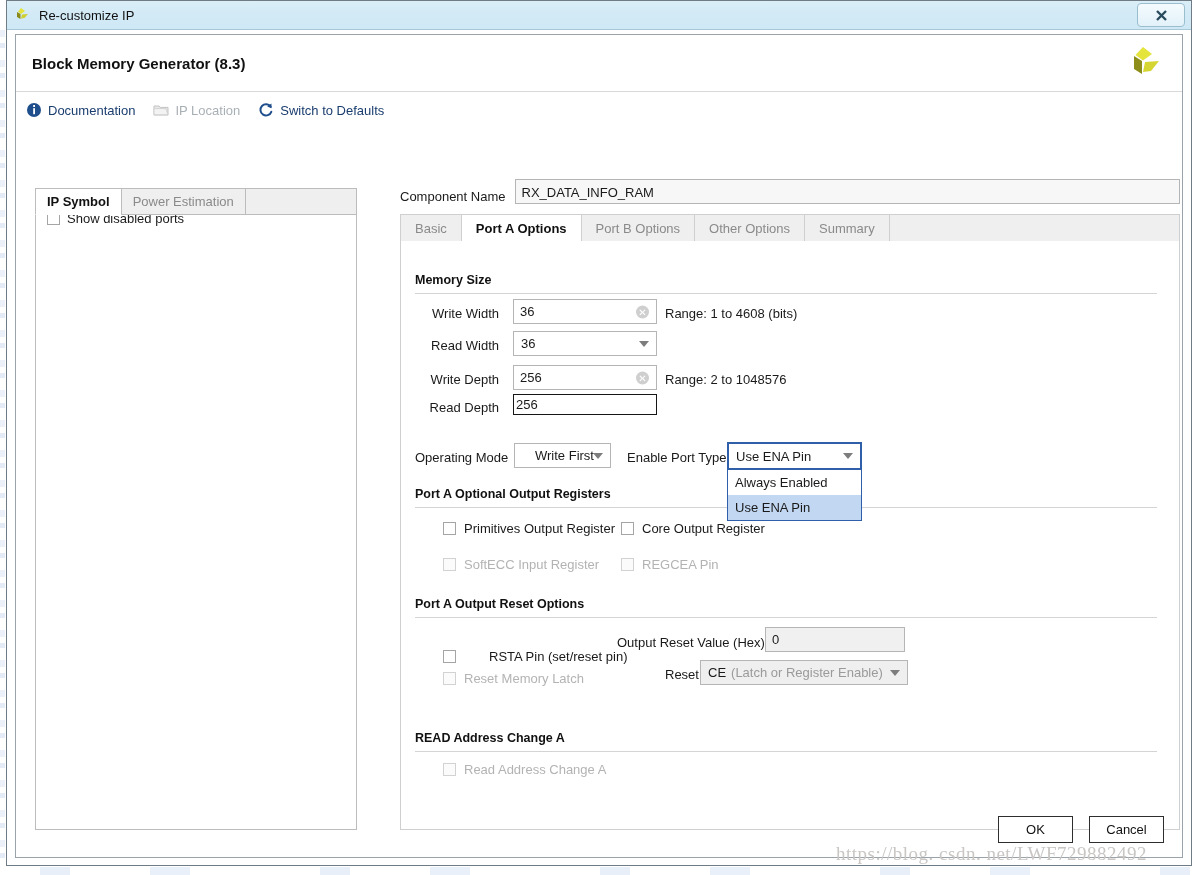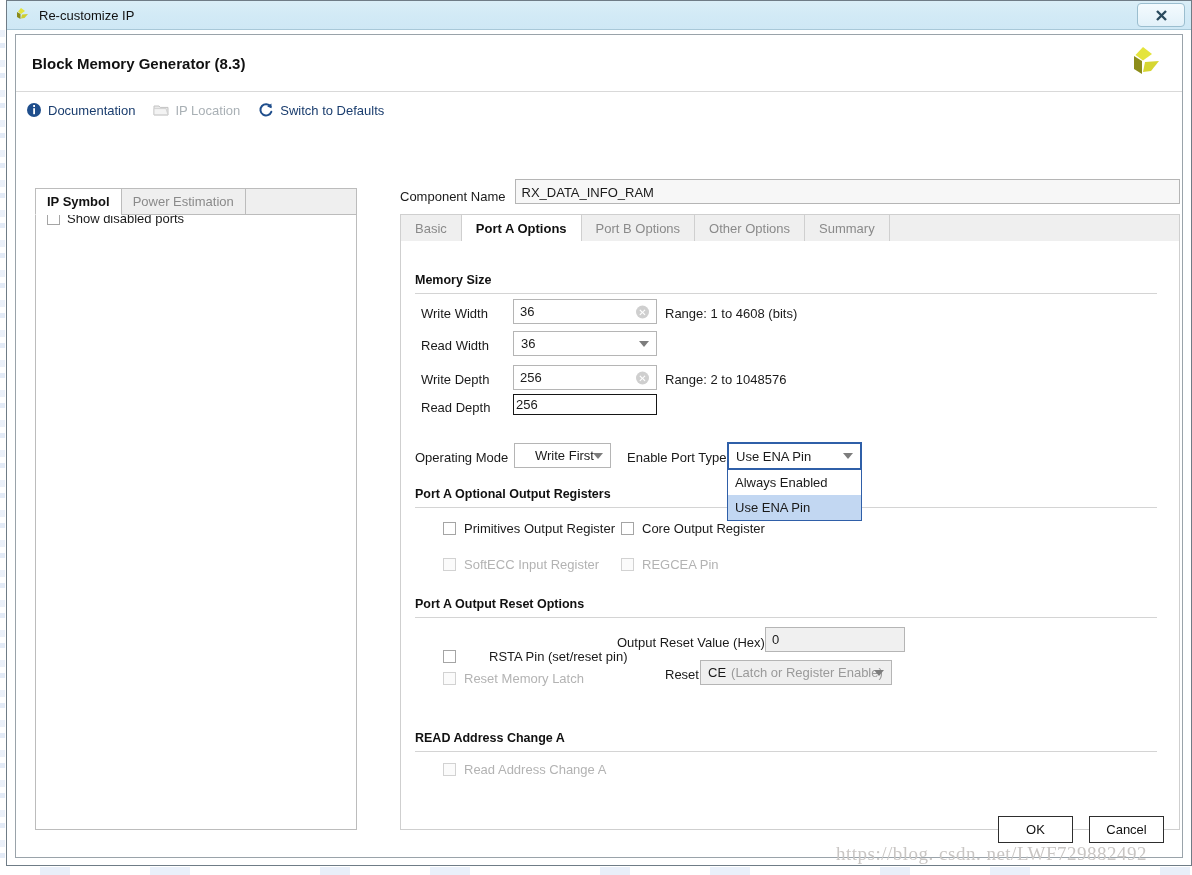--- a/index.html
+++ b/index.html
@@ -262,20 +262,21 @@
   .section-rule {
     position: absolute;
     height: 1px;
     background: #d4d4d4;
   }
 
   .field-label {
     position: absolute;
     font-size: 13px;
     color: #1a1a1a;
+    text-align: right;
     white-space: nowrap;
   }
 
   .txtbox {
     position: absolute;
     border: 1px solid #b5b5b5;
     background: #ffffff;
     font-size: 13px;
     color: #1a1a1a;
     box-sizing: border-box;
@@ -598,21 +599,21 @@
           <div class="field-label" style="left:216px; top:394px; text-align:right;">Output Reset Value (Hex)</div>
           <div class="txtbox greyfill" style="left:364px; top:386px; width:140px; height:25px;">
             <span>0</span>
           </div>
 
           <div class="cbrow dim" style="left:42px; top:430px;">
             <span class="cbox dim"></span>
             <span>Reset Memory Latch</span>
           </div>
           <div class="field-label" style="left:216px; top:426px; text-align:left;margin-left:48px;">Reset Priority</div>
-          <div class="combo greyfill" style="left:299px; top:419px; width:192px; height:25px;">
+          <div class="combo greyfill" style="left:299px; top:419px; width:208px; height:25px;">
             <span>CE</span>
             <span class="sub">(Latch or Register Enable)</span>
             <span class="caret"></span>
           </div>
 
           <div class="section-head" style="left:14px; top:490px;">READ Address Change A</div>
           <div class="section-rule" style="left:14px; top:510px; width:742px;"></div>
           <div class="cbrow dim" style="left:42px; top:521px;">
             <span class="cbox dim"></span>
             <span>Read Address Change A</span>

